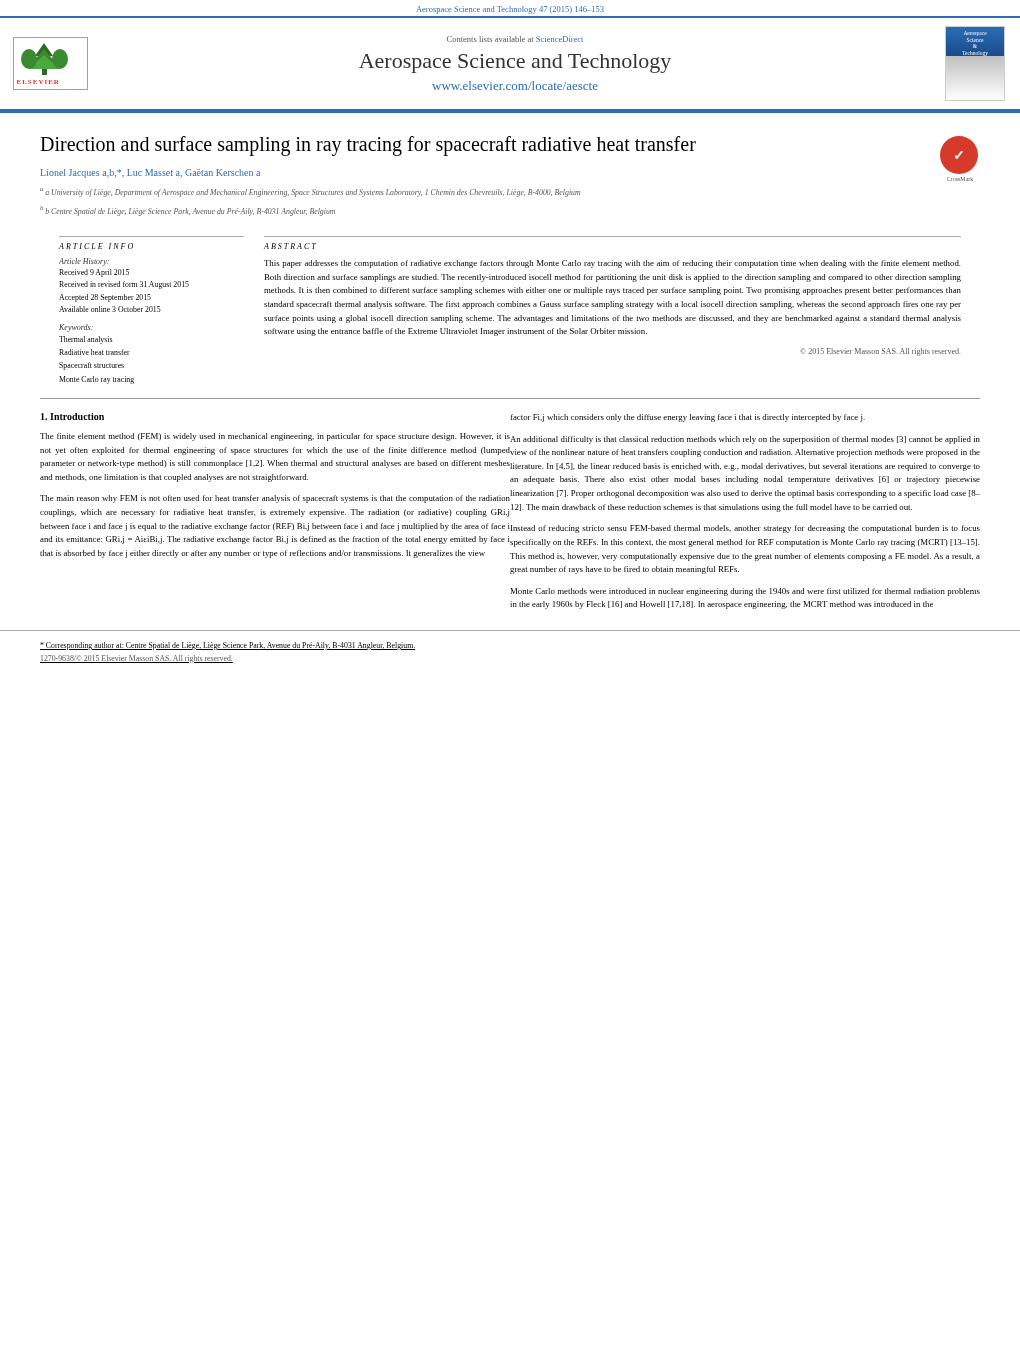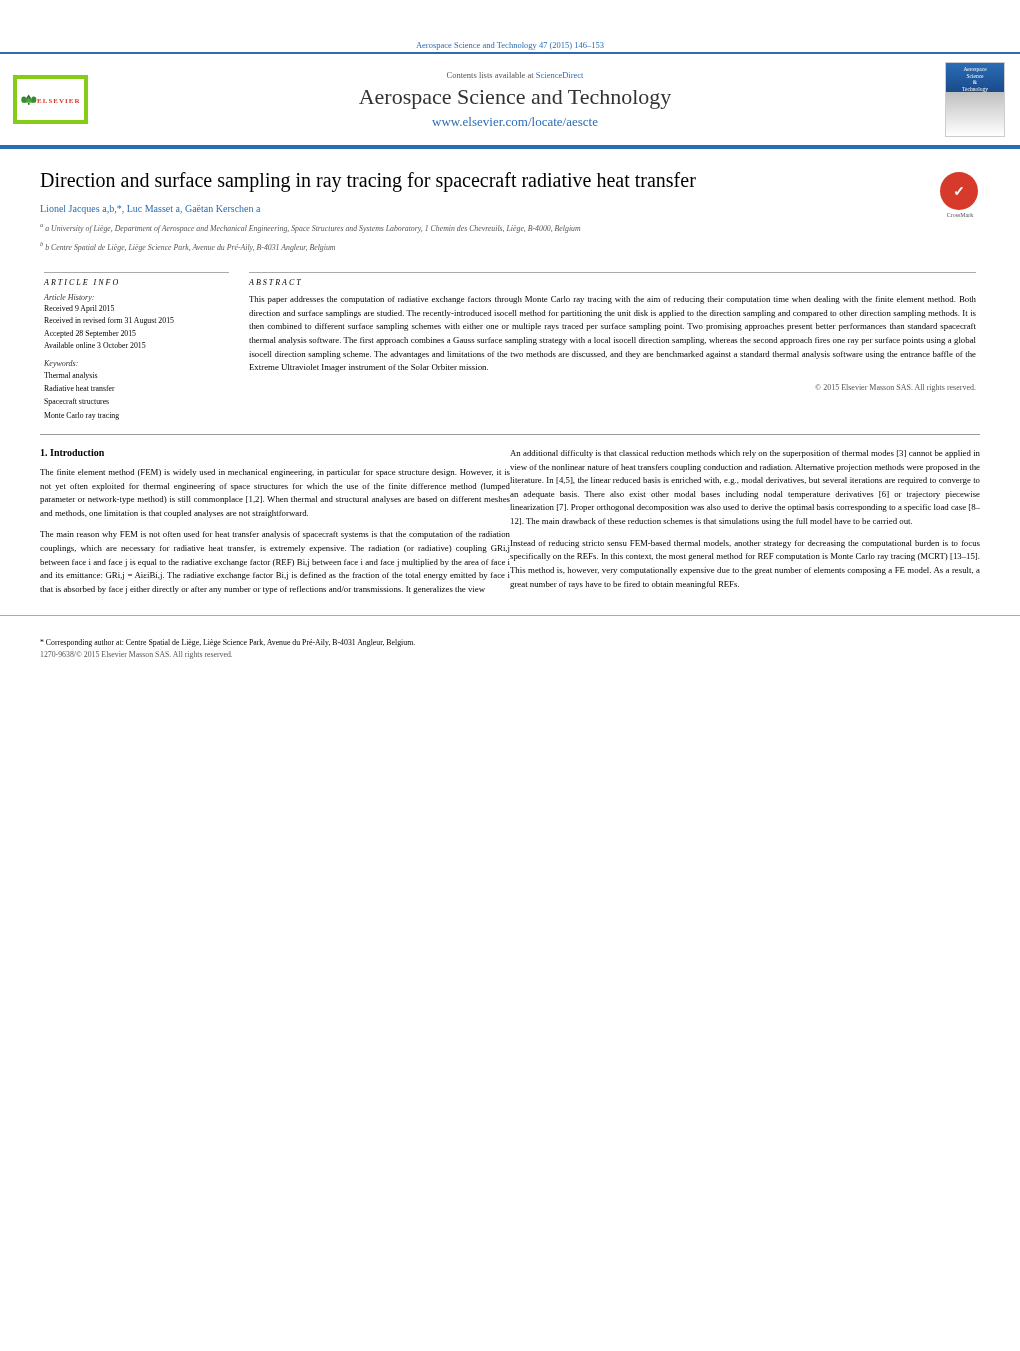--- a/index.html
+++ b/index.html
@@ -11,43 +11,43 @@
       width: 1020px;
       min-height: 1351px;
     }
 
     
     .journal-top-bar {
       text-align: center;
       padding: 4px 0 2px;
       font-size: 8.5px;
       color: #2a6db5;
-      margin-top: 36px;
     }
 
     .header-section {
       display: flex;
       align-items: center;
       border-top: 2px solid #2a6db5;
       border-bottom: 1px solid #2a6db5;
       padding: 8px 10px;
       gap: 10px;
     }
     .header-left-logo {
       width: 80px;
       flex-shrink: 0;
       display: flex;
       flex-direction: column;
       align-items: center;
     }
     .elsevier-logo-box {
-      border: 4px solid #84cc16;
+      border: 1px solid #84cc16;
       padding: 3px;
       display: flex;
-      align-items: center;
+      flex-direction: column;
+      align-items: flex-start;
       width: 75px;
     }
     .elsevier-tree {
       width: 55px;
       height: 35px;
     }
     .elsevier-label {
       font-size: 7px;
       color: #d63a2a;
       font-weight: bold;
@@ -158,21 +158,21 @@
       align-items: center;
       justify-content: center;
       color: #fff;
       font-size: 14px;
       font-weight: bold;
       font-family: sans-serif;
     }
 
     
     .info-abstract-section {
-      padding: 0 44px;
+      padding: 0 59px;
       display: flex;
       gap: 20px;
       margin-top: 5px;
     }
     .article-info-box {
       width: 185px;
       flex-shrink: 0;
       border-top: 1px solid #aaa;
     }
     .info-section-title {
@@ -249,23 +249,24 @@
     .body-paragraph {
       font-size: 8.8px;
       color: #000;
       line-height: 1.55;
       text-align: justify;
       margin-bottom: 8px;
     }
 
     
     .footnotes-section {
-      padding: 16px 40px;
+      padding: 4px 40px;
       margin-top: 10px;
       border-top: 1px solid #aaa;
+      text-decoration: underline;
     }
     .footnote-item {
       font-size: 7.8px;
       color: #000;
       line-height: 1.5;
       margin-top: 5px;
     }
     .doi-line {
       font-size: 8px;
       color: #2a6db5;
@@ -361,22 +362,24 @@
 
 <hr class="section-rule">
 
 <div class="body-content">
   <div class="body-col">
     <div class="section-heading">1. Introduction</div>
     <div class="body-paragraph">The finite element method (FEM) is widely used in mechanical engineering, in particular for space structure design. However, it is not yet often exploited for thermal engineering of space structures for which the use of the finite difference method (lumped parameter or network-type method) is still commonplace [1,2]. When thermal and structural analyses are based on different meshes and methods, one limitation is that coupled analyses are not straightforward.</div>
     <div class="body-paragraph">The main reason why FEM is not often used for heat transfer analysis of spacecraft systems is that the computation of the radiation couplings, which are necessary for radiative heat transfer, is extremely expensive. The radiation (or radiative) coupling GRi,j between face i and face j is equal to the radiative exchange factor (REF) Bi,j between face i and face j multiplied by the area of face i and its emittance: GRi,j = AiεiBi,j. The radiative exchange factor Bi,j is defined as the fraction of the total energy emitted by face i that is absorbed by face j either directly or after any number or type of reflections and/or transmissions. It generalizes the view</div>
   </div>
   <div class="body-col">
+    <div class="body-paragraph">factor Fi,j which considers only the diffuse energy leaving face i that is directly intercepted by face j.</div>
     <div class="body-paragraph">An additional difficulty is that classical reduction methods which rely on the superposition of thermal modes [3] cannot be applied in view of the nonlinear nature of heat transfers coupling conduction and radiation. Alternative projection methods were proposed in the literature. In [4,5], the linear reduced basis is enriched with, e.g., modal derivatives, but several iterations are required to converge to an adequate basis. There also exist other modal bases including nodal temperature derivatives [6] or trajectory piecewise linearization [7]. Proper orthogonal decomposition was also used to derive the optimal basis corresponding to a specific load case [8–12]. The main drawback of these reduction schemes is that simulations using the full model have to be carried out.</div>
     <div class="body-paragraph">Instead of reducing stricto sensu FEM-based thermal models, another strategy for decreasing the computational burden is to focus specifically on the REFs. In this context, the most general method for REF computation is Monte Carlo ray tracing (MCRT) [13–15]. This method is, however, very computationally expensive due to the great number of elements composing a FE model. As a result, a great number of rays have to be fired to obtain meaningful REFs.</div>
+    <div class="body-paragraph">Monte Carlo methods were introduced in nuclear engineering during the 1940s and were first utilized for thermal radiation problems in the early 1960s by Fleck [16] and Howell [17,18]. In aerospace engineering, the MCRT method was introduced in the</div>
   </div>
 </div>
 
 <div class="footnotes-section">
   <div class="footnote-item">
     <span>* Corresponding author at: Centre Spatial de Liège, Liège Science Park, Avenue du Pré-Aily, B-4031 Angleur, Belgium.</span>
   </div>
   <div class="issn-line">
     <span>1270-9638/© 2015 Elsevier Masson SAS. All rights reserved.</span>
   </div>

